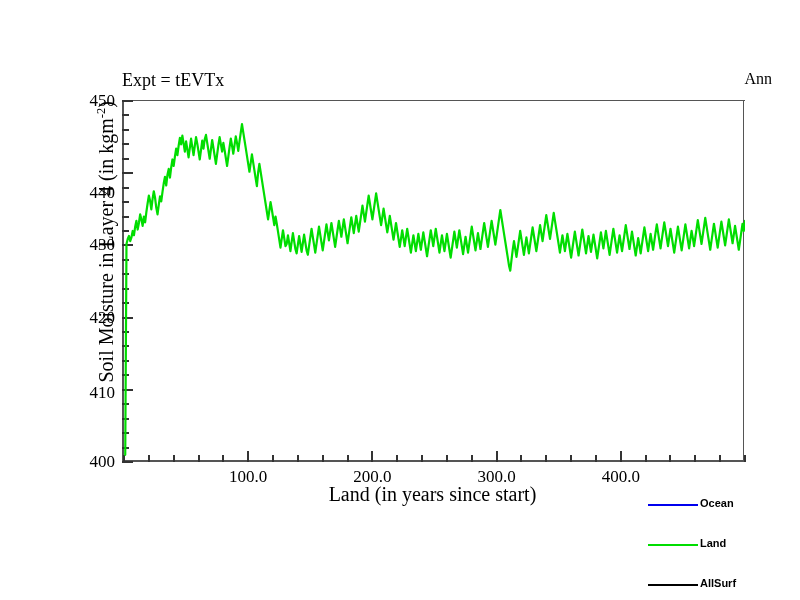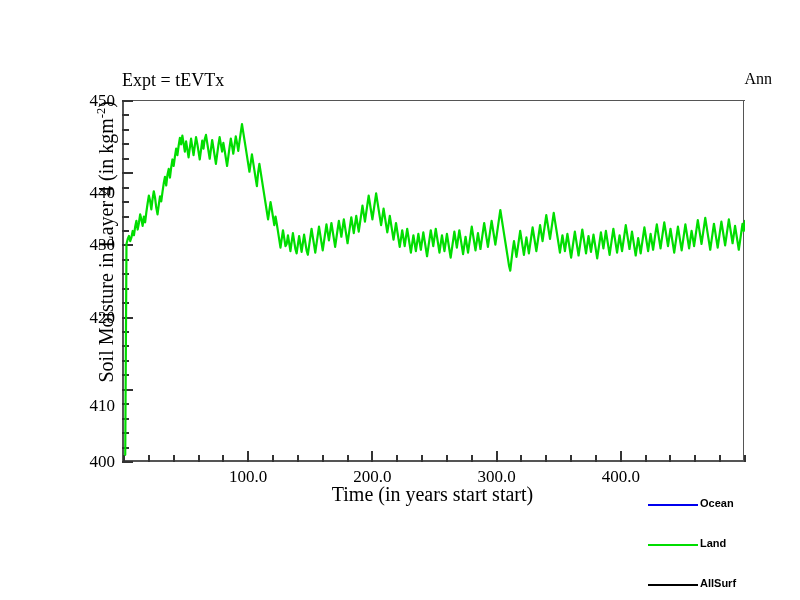--- a/index.html
+++ b/index.html
@@ -139,36 +139,36 @@
         <div class="tick xtick-minor" style="left: 470.96px;"></div>
         <div class="tick xtick-major" style="left: 495.8px;"></div>
         <div class="tick xtick-minor" style="left: 520.64px;"></div>
         <div class="tick xtick-minor" style="left: 545.48px;"></div>
         <div class="tick xtick-minor" style="left: 570.32px;"></div>
         <div class="tick xtick-minor" style="left: 595.16px;"></div>
         <div class="tick xtick-minor" style="left: 620px;"></div>
       </div>
     <div id="ticklabels">
         <div class="ylabel-text" style="top: 361px; margin-left: -8px;">400</div>
-        <div class="ylabel-text" style="top: 305px; margin-left: -8px;">410</div>
+        <div class="ylabel-text" style="top: 292px; margin-left: -8px;">410</div>
         <div class="ylabel-text" style="top: 216.6px; margin-left: -8px;">420</div>
         <div class="ylabel-text" style="top: 144.4px; margin-left: -8px;">430</div>
         <div class="ylabel-text" style="top: 72.2px; margin-left: -8px; margin-top: 20px;">440</div>
         <div class="ylabel-text" style="top: 0px; margin-left: -8px;">450</div>
         <div class="xlabel-text" style="left: 124.2px;">100.0</div>
         <div class="xlabel-text" style="left: 248.4px;">200.0</div>
         <div class="xlabel-text" style="left: 372.6px;">300.0</div>
         <div class="xlabel-text" style="left: 496.8px;">400.0</div>
       </div>
     <svg id="series-svg" width="621" height="361" viewBox="0 0 621 361" style="position:absolute;left:0;top:0;">
       <polyline id="land-line" fill="none" stroke-width="2.2" stroke-linejoin="round" stroke-linecap="round" points="1.24,353.78 2.48,142.96 3.73,137.90 4.97,135.01 6.21,140.07 7.45,136.46 8.69,129.96 9.94,134.29 11.18,125.63 12.42,119.85 13.66,128.52 14.90,122.02 16.15,113.35 17.39,118.41 18.63,124.91 19.87,115.52 21.11,121.30 22.36,111.19 23.60,102.52 24.84,94.58 26.08,99.64 27.32,108.30 28.57,98.19 29.81,90.25 31.05,96.75 32.29,106.86 33.53,113.35 34.78,103.97 36.02,95.30 37.26,100.36 38.50,90.97 39.74,82.31 40.99,75.81 42.23,84.47 43.47,73.64 44.71,67.87 45.95,76.53 47.20,66.42 48.44,58.48 49.68,64.98 50.92,55.59 52.16,47.65 53.41,54.15 54.65,44.76 55.89,36.82 57.13,43.32 58.37,34.66 59.62,42.60 60.86,50.54 62.10,40.43 63.34,48.37 64.58,56.32 65.83,46.93 67.07,37.54 68.31,46.21 69.55,54.15 70.79,44.76 72.04,36.10 73.28,42.60 74.52,50.54 75.76,58.48 77.00,49.10 78.25,39.71 79.49,47.65 80.73,38.27 81.97,33.93 83.21,41.88 84.46,49.82 85.70,57.76 86.94,48.37 88.18,38.99 89.42,46.93 90.67,54.87 91.91,62.81 93.15,53.43 94.39,44.04 95.63,36.10 96.88,43.32 98.12,50.54 99.36,41.88 100.60,49.10 101.84,57.04 103.09,64.98 104.33,55.59 105.57,46.21 106.81,37.54 108.05,44.76 109.30,52.71 110.54,44.04 111.78,35.38 113.02,41.88 114.26,49.82 115.51,40.43 116.75,31.77 117.99,23.10 119.23,31.05 120.47,38.99 121.72,46.93 122.96,54.87 124.20,62.81 125.44,70.76 126.68,62.09 127.93,53.43 129.17,61.37 130.41,69.31 131.65,77.25 132.89,85.20 134.14,71.48 135.38,62.81 136.62,70.76 137.86,78.70 139.10,86.64 140.35,94.58 141.59,102.52 142.83,110.47 144.07,118.41 145.31,109.74 146.56,101.08 147.80,108.30 149.04,116.24 150.28,124.18 151.52,115.52 152.77,122.74 154.01,130.68 155.25,138.62 156.49,146.57 157.73,137.90 158.98,129.24 160.22,137.18 161.46,145.12 162.70,142.96 163.94,134.29 165.19,142.23 166.43,150.18 167.67,140.79 168.91,132.13 170.15,140.07 171.40,148.01 172.64,152.34 173.88,143.68 175.12,135.01 176.36,142.96 177.61,150.90 178.85,142.23 180.09,133.57 181.33,141.51 182.57,149.45 183.82,153.79 185.06,145.12 186.30,136.46 187.54,127.79 188.78,135.74 190.03,143.68 191.27,151.62 192.51,142.96 193.75,134.29 194.99,125.63 196.24,133.57 197.48,141.51 198.72,149.45 199.96,140.79 201.20,132.13 202.45,123.46 203.69,131.40 204.93,139.35 206.17,130.68 207.41,122.02 208.66,129.96 209.90,137.90 211.14,145.84 212.38,137.18 213.62,128.52 214.87,119.85 216.11,127.79 217.35,135.74 218.59,127.07 219.83,118.41 221.08,126.35 222.32,134.29 223.56,142.23 224.80,133.57 226.04,124.91 227.29,116.24 228.53,124.18 229.77,132.13 231.01,123.46 232.25,114.80 233.50,122.74 234.74,130.68 235.98,122.02 237.22,113.35 238.46,104.69 239.71,112.63 240.95,120.57 242.19,111.91 243.43,103.25 244.67,94.58 245.92,102.52 247.16,110.47 248.40,118.41 249.64,109.74 250.88,101.08 252.13,92.42 253.37,100.36 254.61,108.30 255.85,116.24 257.09,124.18 258.34,116.24 259.58,107.58 260.82,115.52 262.06,123.46 263.30,131.40 264.55,123.46 265.79,114.80 267.03,122.74 268.27,130.68 269.51,138.62 270.76,130.68 272.00,122.02 273.24,129.96 274.48,137.90 275.72,145.84 276.97,137.90 278.21,129.24 279.45,137.18 280.69,145.12 281.93,136.46 283.18,127.79 284.42,135.74 285.66,143.68 286.90,151.62 288.14,142.96 289.39,134.29 290.63,142.23 291.87,150.18 293.11,141.51 294.35,132.85 295.60,140.79 296.84,148.73 298.08,140.07 299.32,131.40 300.56,139.35 301.81,147.29 303.05,155.23 304.29,146.57 305.53,137.90 306.77,129.24 308.02,137.18 309.26,145.12 310.50,136.46 311.74,127.79 312.98,135.74 314.23,143.68 315.47,151.62 316.71,142.96 317.95,134.29 319.19,142.23 320.44,150.18 321.68,141.51 322.92,132.85 324.16,140.79 325.40,148.73 326.65,156.67 327.89,148.01 329.13,139.35 330.37,130.68 331.61,138.62 332.86,146.57 334.10,137.90 335.34,129.24 336.58,137.18 337.82,145.12 339.07,153.06 340.31,144.40 341.55,135.74 342.79,143.68 344.03,151.62 345.28,142.96 346.52,134.29 347.76,125.63 349.00,133.57 350.24,141.51 351.49,149.45 352.73,140.79 353.97,132.13 355.21,140.07 356.45,148.01 357.70,139.35 358.94,130.68 360.18,122.02 361.42,129.96 362.66,137.90 363.91,145.84 365.15,137.18 366.39,128.52 367.63,119.85 368.87,127.79 370.12,135.74 371.36,143.68 372.60,135.01 373.84,126.35 375.08,117.69 376.33,109.02 377.57,116.96 378.81,124.91 380.05,132.85 381.29,140.79 382.54,148.73 383.78,156.67 385.02,164.62 386.26,169.67 387.50,158.84 388.75,148.73 389.99,140.07 391.23,148.01 392.47,155.95 393.71,147.29 394.96,138.62 396.20,129.96 397.44,137.90 398.68,145.84 399.92,153.79 401.17,145.12 402.41,136.46 403.65,144.40 404.89,152.34 406.13,143.68 407.38,135.01 408.62,126.35 409.86,134.29 411.10,142.23 412.34,150.18 413.59,141.51 414.83,132.85 416.07,124.18 417.31,132.13 418.55,140.07 419.80,131.40 421.04,122.74 422.28,114.08 423.52,122.02 424.76,129.96 426.01,137.90 427.25,129.24 428.49,120.57 429.73,111.91 430.97,119.85 432.22,127.79 433.46,135.74 434.70,143.68 435.94,151.62 437.18,142.96 438.43,134.29 439.67,142.23 440.91,150.18 442.15,141.51 443.39,132.85 444.64,140.79 445.88,148.73 447.12,156.67 448.36,148.01 449.60,139.35 450.85,130.68 452.09,138.62 453.33,146.57 454.57,154.51 455.81,145.84 457.06,137.18 458.30,128.52 459.54,136.46 460.78,144.40 462.02,152.34 463.27,143.68 464.51,135.01 465.75,142.96 466.99,150.90 468.23,142.23 469.48,133.57 470.72,141.51 471.96,149.45 473.20,157.40 474.44,148.73 475.69,140.07 476.93,131.40 478.17,139.35 479.41,147.29 480.65,138.62 481.90,129.96 483.14,137.90 484.38,145.84 485.62,153.79 486.86,145.12 488.11,136.46 489.35,127.79 490.59,135.74 491.83,143.68 493.07,151.62 494.32,142.96 495.56,134.29 496.80,142.23 498.04,150.18 499.28,141.51 500.53,132.85 501.77,124.18 503.01,132.13 504.25,140.07 505.49,148.01 506.74,139.35 507.98,130.68 509.22,138.62 510.46,146.57 511.70,154.51 512.95,145.84 514.19,137.18 515.43,144.40 516.67,152.34 517.91,143.68 519.16,135.01 520.40,126.35 521.64,134.29 522.88,142.23 524.12,150.18 525.37,141.51 526.61,132.85 527.85,140.79 529.09,148.73 530.33,140.07 531.58,131.40 532.82,123.46 534.06,131.40 535.30,139.35 536.54,147.29 537.79,138.62 539.03,129.96 540.27,121.30 541.51,129.24 542.75,137.18 544.00,145.12 545.24,136.46 546.48,127.79 547.72,135.74 548.96,143.68 550.21,151.62 551.45,142.96 552.69,134.29 553.93,125.63 555.17,133.57 556.42,141.51 557.66,149.45 558.90,140.79 560.14,132.13 561.38,123.46 562.63,131.40 563.87,139.35 565.11,147.29 566.35,138.62 567.59,129.96 568.84,137.18 570.08,145.12 571.32,136.46 572.56,127.79 573.80,119.13 575.05,127.07 576.29,135.01 577.53,142.96 578.77,134.29 580.01,125.63 581.26,116.96 582.50,124.91 583.74,132.85 584.98,140.79 586.22,148.73 587.47,140.07 588.71,131.40 589.95,122.74 591.19,130.68 592.43,138.62 593.68,146.57 594.92,137.90 596.16,129.24 597.40,120.57 598.64,128.52 599.89,136.46 601.13,144.40 602.37,135.74 603.61,127.07 604.85,118.41 606.10,126.35 607.34,134.29 608.58,142.23 609.82,133.57 611.06,124.91 612.31,132.85 613.55,140.79 614.79,148.73 616.03,140.07 617.27,131.40 618.52,122.74 619.76,129.96 621.00,119.85" stroke="#00dd00"></polyline>
     </svg>
   </div>
 
-  <div class="axis-title-x">Time (in years start start)</div>
+  <div class="axis-title-x">Land (in years since start)</div>
 
   <div class="ywrap">
     <div class="axis-title-y"><span>Soil Moisture in Layer 4 (in kgm</span><sup>-2</sup><span>)</span></div>
   </div>
 
   <div class="legend" id="legend">
       <div class="legend-row">
         <div class="legend-line" style="background: rgb(0, 0, 238);"></div>
         <div class="legend-label">Ocean</div>
       </div>

